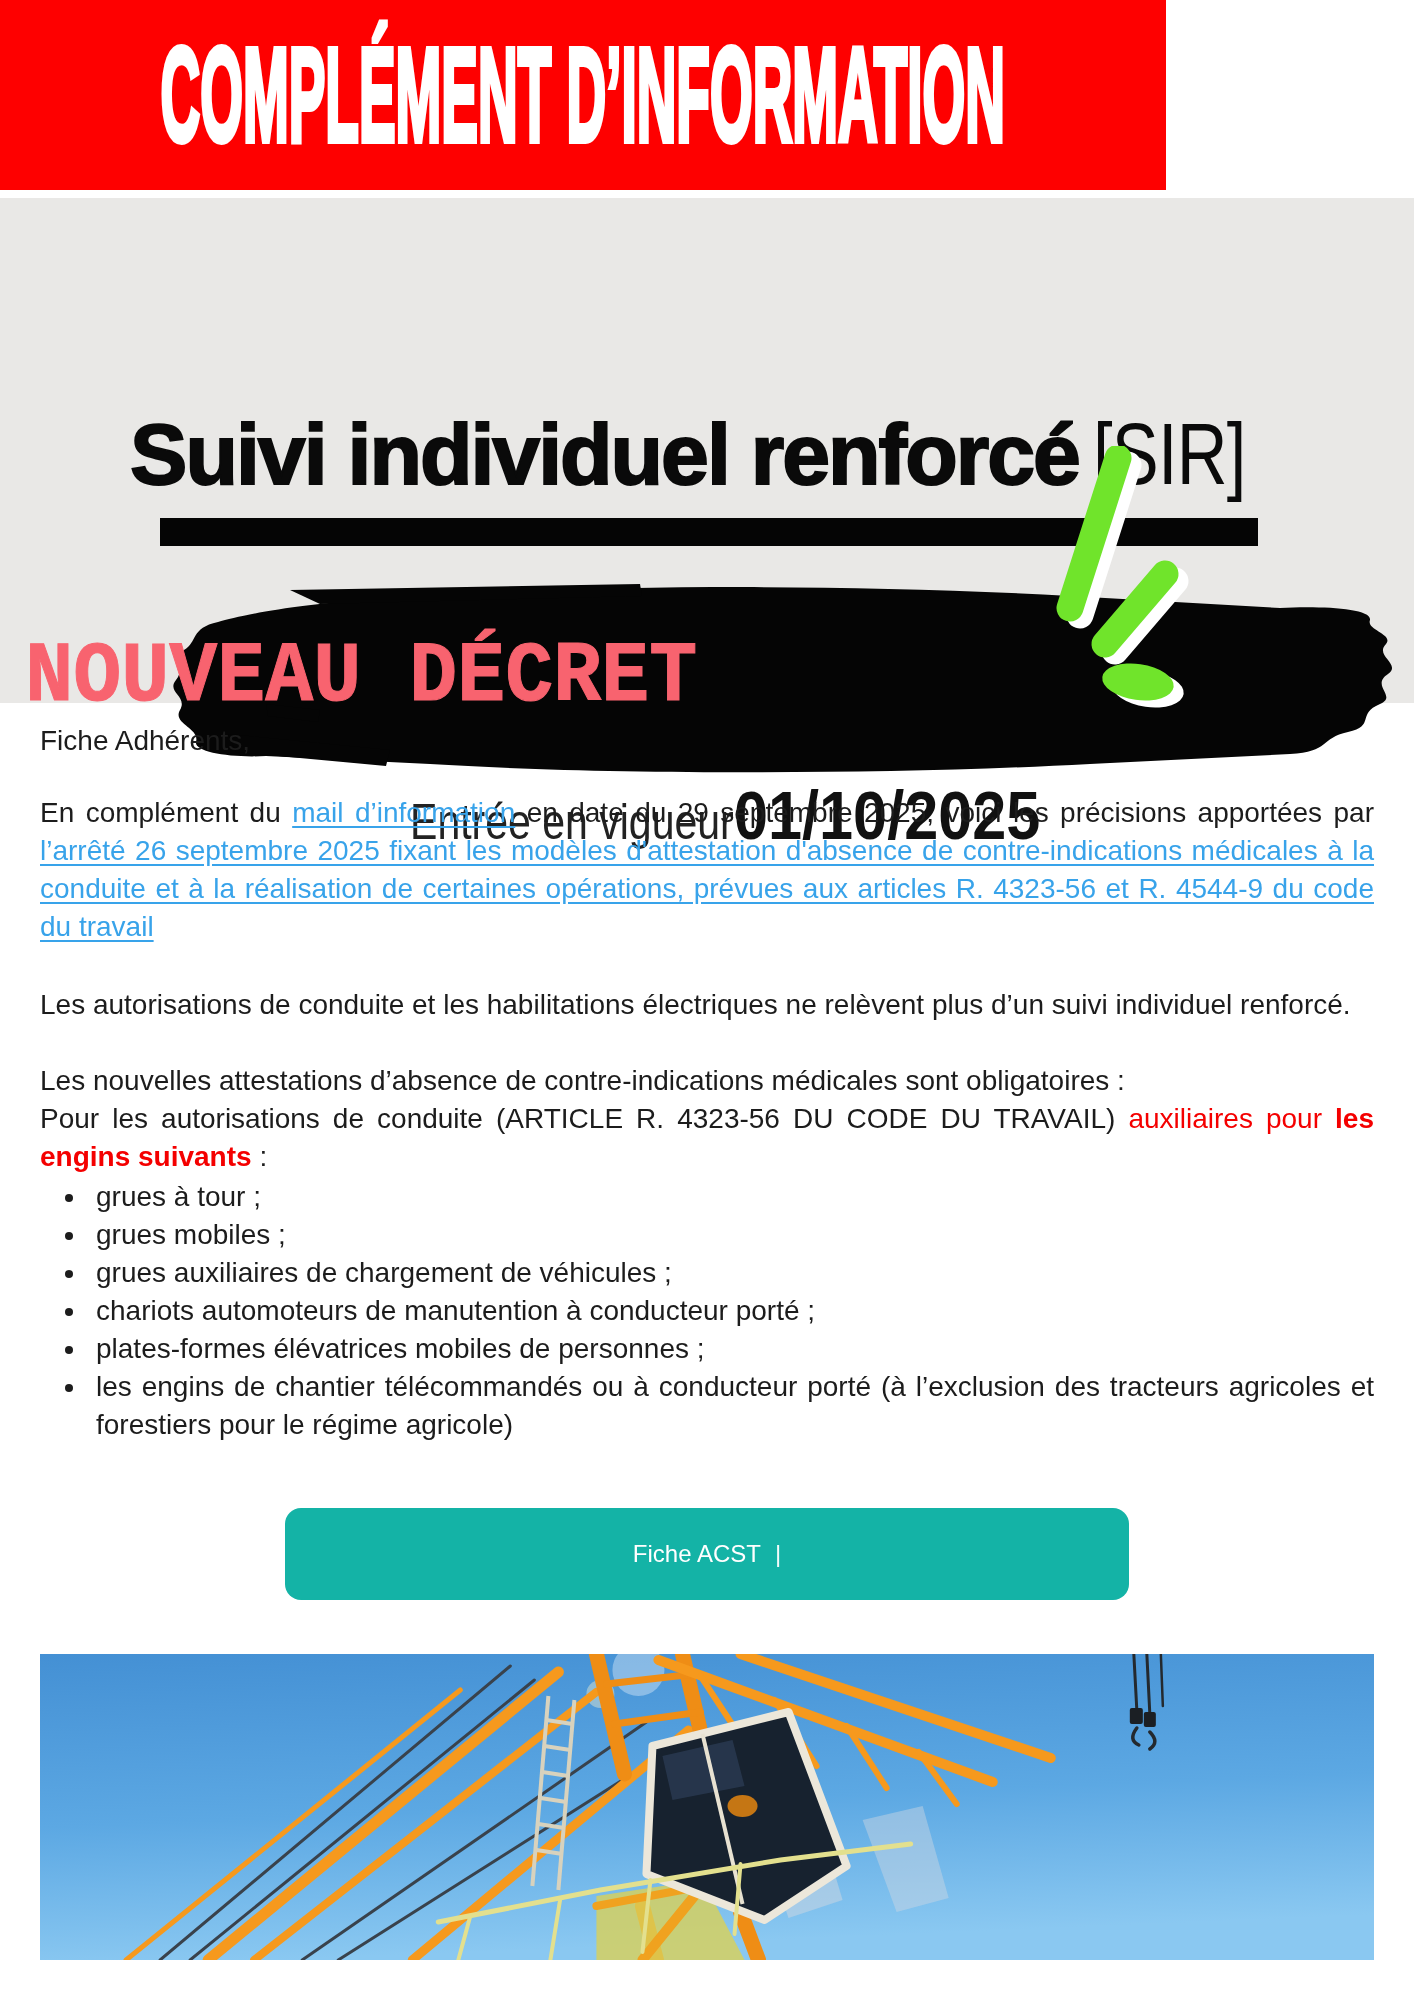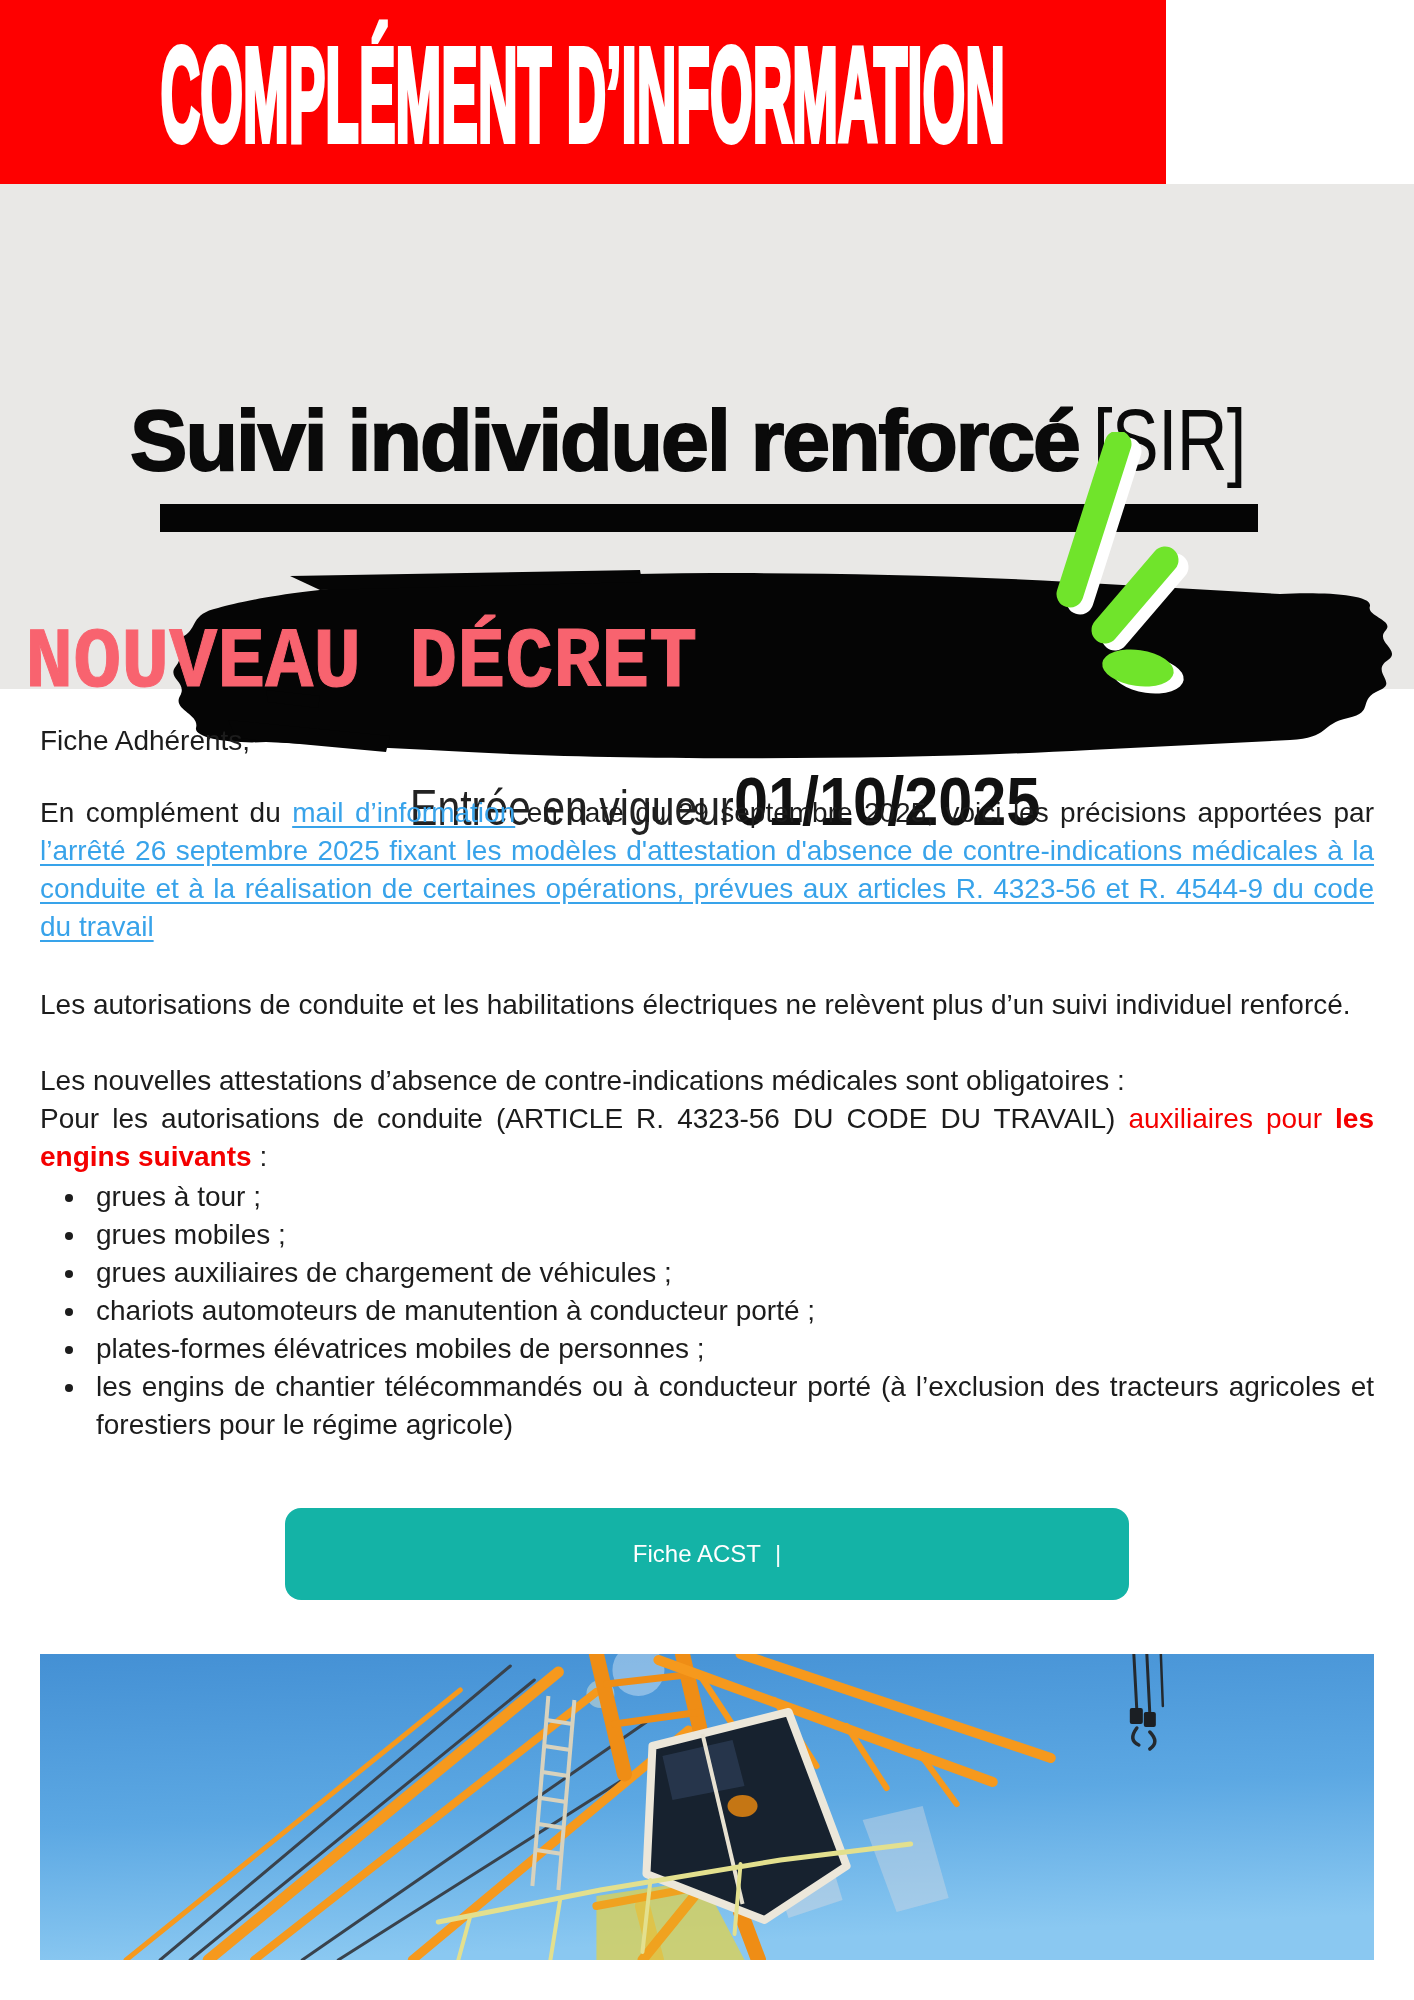--- a/index.html
+++ b/index.html
@@ -6,21 +6,21 @@
   .page{position:relative;width:1414px;height:2000px;margin:0 auto;background:#ffffff;overflow:hidden;
         font-family:"Liberation Sans","DejaVu Sans",sans-serif;color:#1c1c1c;}
 
   
   .banner{position:absolute;left:0;top:0;width:1166px;height:190px;background:#fe0000;
           display:flex;align-items:center;justify-content:center;overflow:hidden;}
   .banner-text{display:inline-block;white-space:nowrap;font-size:134px;font-weight:bold;color:#ffffff;
                transform:scaleX(.41);transform-origin:50% 50%;-webkit-text-stroke:6px #ffffff;line-height:1;}
 
   
-  .hero{position:absolute;left:0;top:184px;width:1414px;height:505px;background:#e9e8e6;}
+  .hero{position:absolute;left:0;top:198px;width:1414px;height:505px;background:#e9e8e6;}
   .hero-title{position:absolute;left:0;top:212px;width:1414px;text-align:center;white-space:nowrap;line-height:1;}
   .hero-title .t-main{display:inline-block;font-size:86px;font-weight:bold;color:#0a0a0a;letter-spacing:-2px;
                       -webkit-text-stroke:2px #0a0a0a;}
   .hero-title .t-tag{display:inline-block;font-size:88px;font-weight:400;color:#0a0a0a;letter-spacing:-1px;
                      transform:scaleX(.8);transform-origin:0 50%;margin-left:10px;}
   .title-underline{position:absolute;left:160px;top:320px;width:1098px;height:28px;background:#050505;}
   .brush{position:absolute;left:170px;top:386px;width:1225px;height:192px;}
   .decree{position:absolute;left:0;top:436px;width:1256px;text-align:left;line-height:1;white-space:nowrap;font-family:Liberation Mono, monospace;}
   .decree span{display:inline-block;font-size:86px;font-weight:bold;color:#f8636f;
                transform:scaleX(.93);transform-origin:50% 50%;-webkit-text-stroke:1px #f8636f;}

